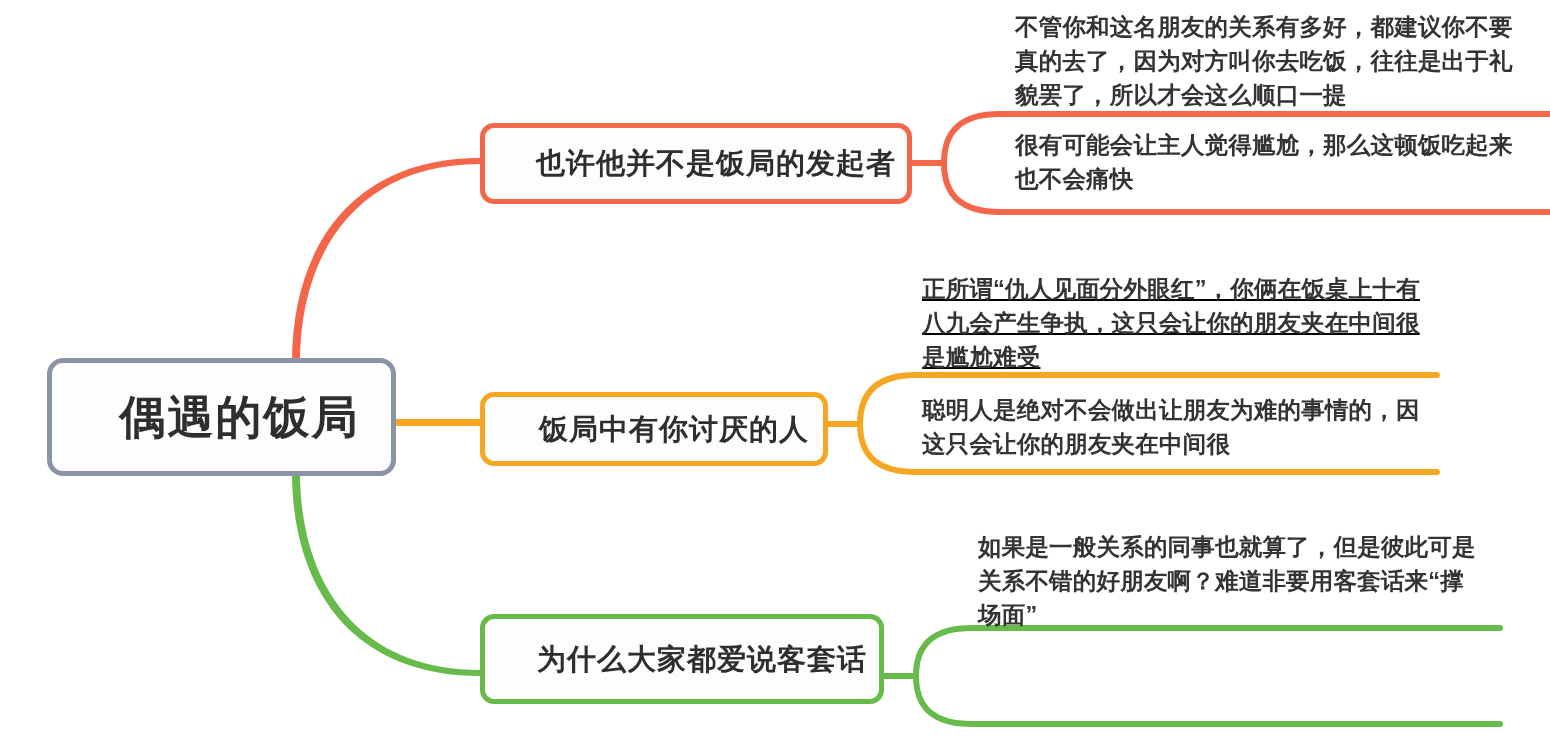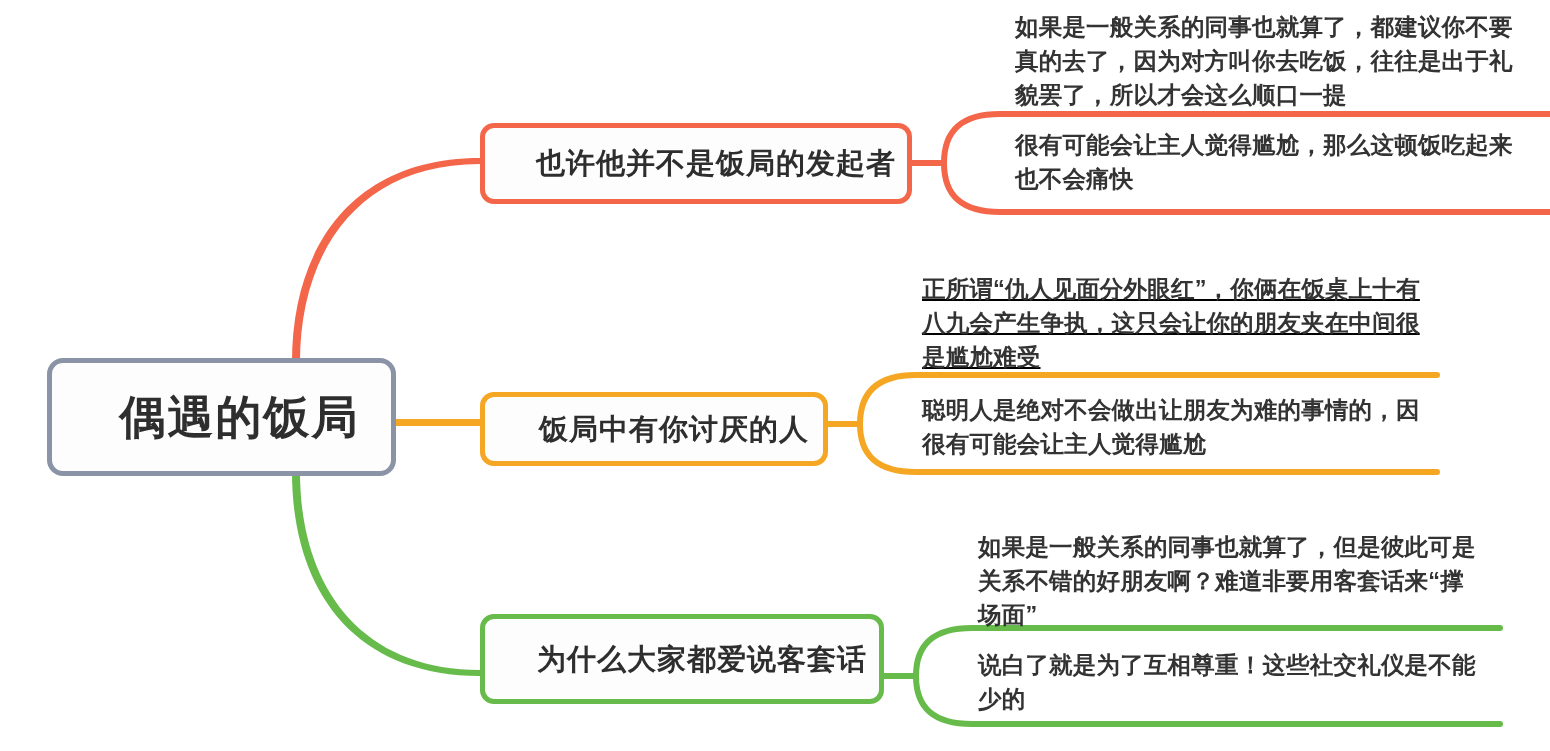--- a/index.html
+++ b/index.html
@@ -152,45 +152,41 @@
 
   <div class="branch-node branch-2">
     <span class="branch-label">饭局中有你讨厌的人</span>
   </div>
 
   <div class="branch-node branch-3">
     <span class="branch-label">为什么大家都爱说客套话</span>
   </div>
 
   <div class="leaf leaf-r1">
-    <div class="leaf-text">如果是一般关系的同事也就算了，都建议你不要
+    <div class="leaf-text">不管你和这名朋友的关系有多好，都建议你不要
 真的去了，因为对方叫你去吃饭，往往是出于礼
 貌罢了，所以才会这么顺口一提</div>
   </div>
 
   <div class="leaf leaf-r2">
     <div class="leaf-text">很有可能会让主人觉得尴尬，那么这顿饭吃起来
 也不会痛快</div>
   </div>
 
   <div class="leaf leaf-o1">
     <div class="leaf-text">正所谓“仇人见面分外眼红”，你俩在饭桌上十有
 八九会产生争执，这只会让你的朋友夹在中间很
 是尴尬难受</div>
   </div>
 
   <div class="leaf leaf-o2">
     <div class="leaf-text">聪明人是绝对不会做出让朋友为难的事情的，因
-很有可能会让主人觉得尴尬</div>
+这只会让你的朋友夹在中间很</div>
   </div>
 
   <div class="leaf leaf-g1">
     <div class="leaf-text">如果是一般关系的同事也就算了，但是彼此可是
 关系不错的好朋友啊？难道非要用客套话来“撑
 场面”</div>
   </div>
 
-  <div class="leaf leaf-g2">
-    <div class="leaf-text">说白了就是为了互相尊重！这些社交礼仪是不能
-少的</div>
-  </div>
 
 </div>
 
 </body></html>

